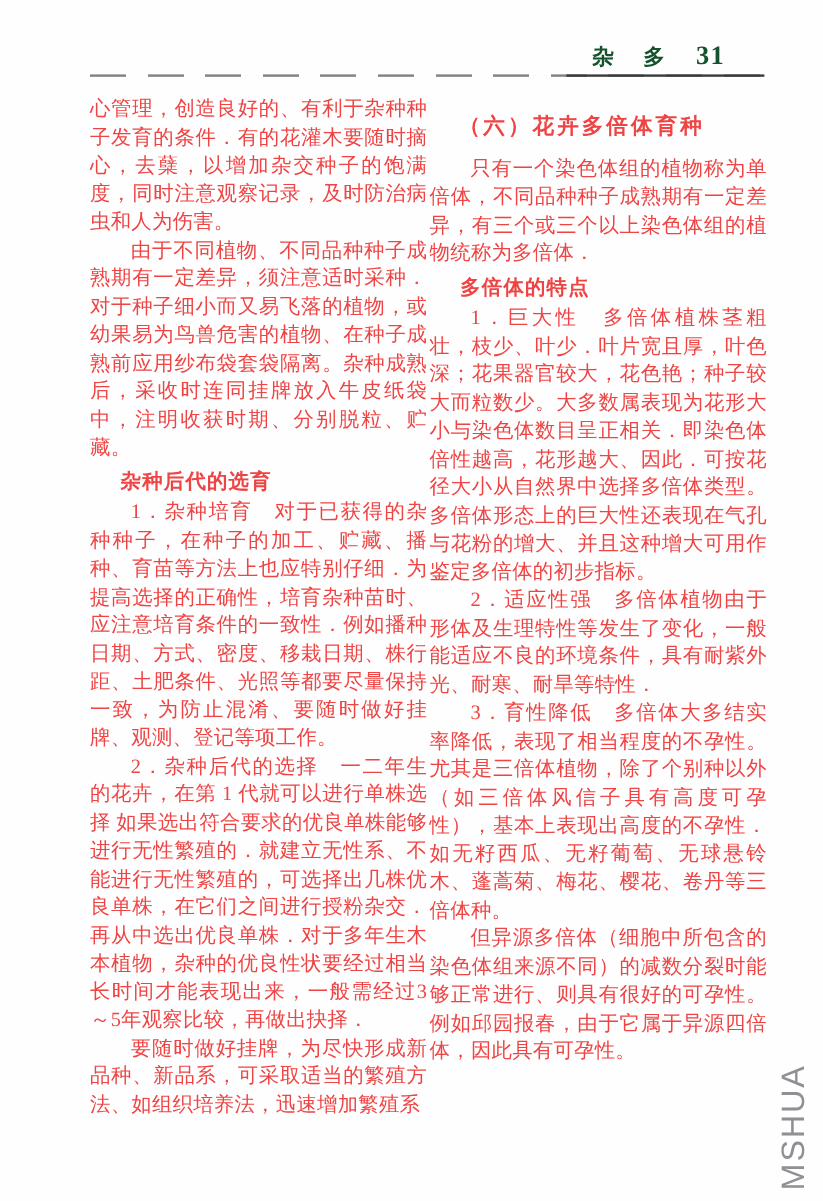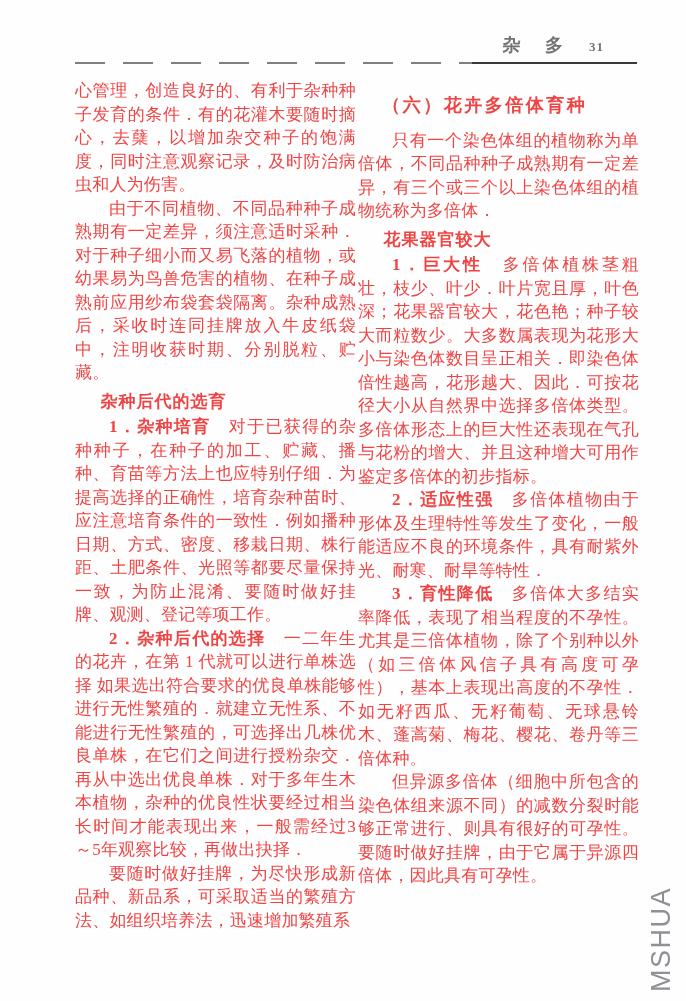--- a/index.html
+++ b/index.html
@@ -11,27 +11,27 @@
     font-family:"Liberation Serif", serif;
   }
   .page{
     position:absolute;inset:0;
     background:#fefefe;
   }
   
   .header{
     position:absolute;top:33px;right:82px;
     display:flex;align-items:baseline;gap:16px;
-    color:#737373;
+    color:#14532d;
   }
   .header .title{
     font-size:18px;font-weight:bold;letter-spacing:10px;
   }
   .header .pageno{
-    font-size:13px;font-weight:bold;letter-spacing:1px;
+    font-size:22px;font-weight:bold;letter-spacing:1px;
   }
   
   .rule{position:absolute;top:61px;left:75px;width:562px;height:3px;}
   .rule .dashes{
     position:absolute;left:0;top:1px;width:100%;height:1.5px;
     background:repeating-linear-gradient(90deg,#4a4a4a 0 30px,transparent 30px 48px);
     opacity:.7;
   }
   .rule .solid{
     position:absolute;right:0;top:0.5px;width:165px;height:2px;background:#3a3a3a;
@@ -50,21 +50,21 @@
   .indent{text-indent:2em;}
   .subhead{
     font-weight:bold;text-indent:1.5em;margin:5px 0 2px 0;
     letter-spacing:1px;
   }
   .section-head{
     font-size:18px;font-weight:bold;
     text-indent:1.35em;letter-spacing:2.5px;
     margin:15px 0 11px 0;
   }
-  .lead{font-weight:700;}
+  .lead{font-weight:400;}
   
   .watermark{
     position:absolute;left:646px;top:992px;
     transform:rotate(-90deg);
     transform-origin:top left;
     font-family:"Liberation Sans", sans-serif;
     font-size:27px;font-weight:400;
     color:#8f9095;
     letter-spacing:1.5px;
     white-space:nowrap;
@@ -90,22 +90,22 @@
     <p class="indent">由于不同植物、不同品种种子成熟期有一定差异，须注意适时采种．对于种子细小而又易飞落的植物，或幼果易为鸟兽危害的植物、在种子成熟前应用纱布袋套袋隔离。杂种成熟后，采收时连同挂牌放入牛皮纸袋中，注明收获时期、分别脱粒、贮藏。</p>
     <p class="subhead">杂种后代的选育</p>
     <p class="indent"><span class="lead">1．杂种培育</span><span>　对于已获得的杂种种子，在种子的加工、贮藏、播种、育苗等方法上也应特别仔细．为提高选择的正确性，培育杂种苗时、应注意培育条件的一致性．例如播种日期、方式、密度、移栽日期、株行距、土肥条件、光照等都要尽量保持一致，为防止混淆、要随时做好挂牌、观测、登记等项工作。</span></p>
     <p class="indent"><span class="lead">2．杂种后代的选择</span><span>　一二年生的花卉，在第 1 代就可以进行单株选择 如果选出符合要求的优良单株能够进行无性繁殖的．就建立无性系、不能进行无性繁殖的，可选择出几株优良单株，在它们之间进行授粉杂交．再从中选出优良单株．对于多年生木本植物，杂种的优良性状要经过相当长时间才能表现出来，一般需经过3～5年观察比较，再做出抉择．</span></p>
     <p class="indent">要随时做好挂牌，为尽快形成新品种、新品系，可采取适当的繁殖方法、如组织培养法，迅速增加繁殖系</p>
   </div>
 
   <div class="col col-right">
     <p class="section-head">（六）花卉多倍体育种</p>
     <p class="indent">只有一个染色体组的植物称为单倍体，不同品种种子成熟期有一定差异，有三个或三个以上染色体组的植物统称为多倍体．</p>
-    <p class="subhead">花果器官较大</p>
+    <p class="subhead">多倍体的特点</p>
     <p class="indent"><span class="lead">1．巨大性</span><span>　多倍体植株茎粗壮，枝少、叶少．叶片宽且厚，叶色深；花果器官较大，花色艳；种子较大而粒数少。大多数属表现为花形大小与染色体数目呈正相关．即染色体倍性越高，花形越大、因此．可按花径大小从自然界中选择多倍体类型。多倍体形态上的巨大性还表现在气孔与花粉的增大、并且这种增大可用作鉴定多倍体的初步指标。</span></p>
     <p class="indent"><span class="lead">2．适应性强</span><span>　多倍体植物由于形体及生理特性等发生了变化，一般能适应不良的环境条件，具有耐紫外光、耐寒、耐旱等特性．</span></p>
     <p class="indent"><span class="lead">3．育性降低</span><span>　多倍体大多结实率降低，表现了相当程度的不孕性。尤其是三倍体植物，除了个别种以外（如三倍体风信子具有高度可孕性），基本上表现出高度的不孕性．如无籽西瓜、无籽葡萄、无球悬铃木、蓬蒿菊、梅花、樱花、卷丹等三倍体种。</span></p>
-    <p class="indent">但异源多倍体（细胞中所包含的染色体组来源不同）的减数分裂时能够正常进行、则具有很好的可孕性。要随时做好挂牌，由于它属于异源四倍体，因此具有可孕性。</p>
+    <p class="indent">但异源多倍体（细胞中所包含的染色体组来源不同）的减数分裂时能够正常进行、则具有很好的可孕性。例如邱园报春，由于它属于异源四倍体，因此具有可孕性。</p>
   </div>
 
   <div class="watermark">MSHUA</div>
 
 </div>
 
 </body></html>

